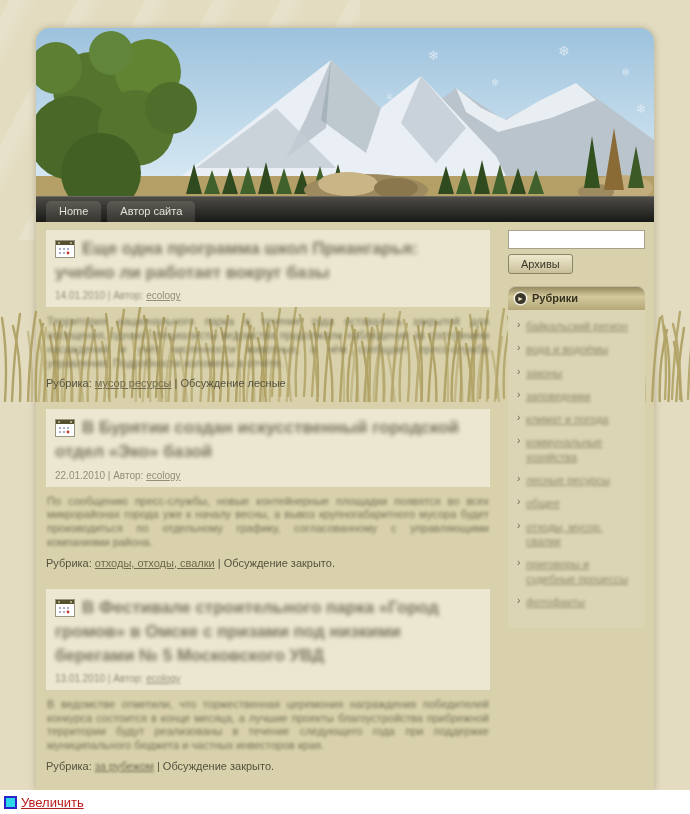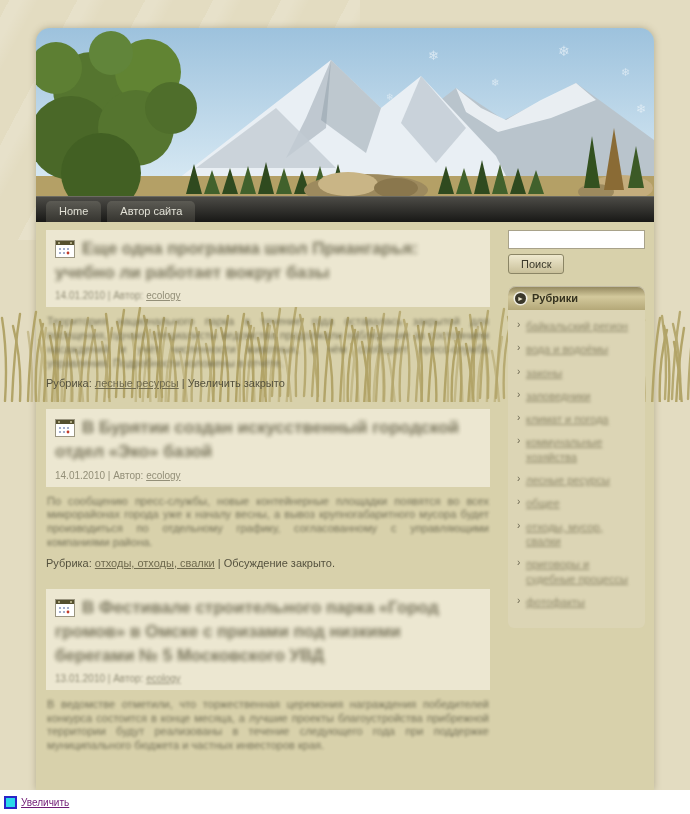--- a/index.html
+++ b/index.html
@@ -62,21 +62,21 @@
   .side-title { font-size:11px; font-weight:bold; color:#35321f; }
   .side-list { list-style:none; padding:9px 8px 4px 9px; }
   .side-list li { margin-bottom:9px; font-size:11px; line-height:1.3; position:relative; padding-left:9px; }
   .side-list li:before { content:"›"; position:absolute; left:0; top:-1px; color:#6d6852; font-size:10px; }
   .side-link { color:#8d8768; text-decoration:underline; cursor:pointer; filter:blur(1.6px); }
 
   
   .bottom-strip { position:absolute; left:0; top:790px; width:690px; height:24px; background:#fff; z-index:5;
     display:flex; align-items:center; padding:0 2px; }
   .zoom-icon { width:13px; height:13px; background:#2ad8ea; border:2px solid #2a24c8; margin:0 4px 0 2px; }
-  .enlarge-link { color:#701a75; font-size:10px; text-decoration:underline; cursor:pointer; }
+  .enlarge-link { color:#b91c1c; font-size:13px; text-decoration:underline; cursor:pointer; }
 </style>
 </head>
 <body>
 
 <div class="rays"></div>
 
 <svg class="grass-band" viewBox="0 0 690 96" xmlns="http://www.w3.org/2000/svg">
   <defs>
     <g id="tuft" fill="none" stroke="#b2a468" stroke-width="2.4" stroke-linecap="round">
       <path d="M5 95 Q8 50 2 12"></path>
@@ -213,22 +213,22 @@
             </svg>
           <div class="post-title">Еще одна программа школ Приангарья: учебно ли работает вокруг базы</div>
           <div class="post-date">
             <span class="blur">14.01.2010 | Автор:</span>
             <span class="author-link">ecology</span>
           </div>
         </div>
         <div class="post-body">Территория национального парка в течение года оставалась закрытой для посещения, однако специалисты ведомства продолжали наблюдение за состоянием насаждений и учёт численности животных, о чём сообщает пресс-служба управления. Подробности изложены в отчёте.</div>
         <div class="post-meta">
           <span>Рубрика:</span>
-          <span class="cat-link clear">лесные ресурсы</span>
-          <span>| Увеличить закрыто</span>
+          <span class="cat-link clear">мусор ресурсы</span>
+          <span>| Обсуждение лесные</span>
         </div>
       </div>
 
       <div class="post">
         <div class="post-head">
           <svg class="cal-icon" width="20" height="20" viewBox="0 0 20 20">
               <rect x=".5" y="1.5" width="19" height="17" fill="#fff" stroke="#9a9580"></rect>
               <rect x="1" y="2" width="18" height="4" fill="#55502e"></rect>
               <circle cx="4" cy="4" r="1" fill="#c9c39a"></circle>
               <circle cx="16" cy="4" r="1" fill="#c9c39a"></circle>
@@ -236,21 +236,21 @@
                 <circle cx="5" cy="10" r="1.1"></circle>
                 <circle cx="9" cy="10" r="1.1"></circle>
                 <circle cx="13" cy="10" r="1.1"></circle>
                 <circle cx="5" cy="14" r="1.1"></circle>
                 <circle cx="9" cy="14" r="1.1"></circle>
               </g>
               <circle cx="13" cy="14" r="1.4" fill="#c23a2a"></circle>
             </svg>
           <div class="post-title">В Бурятии создан искусственный городской отдел «Эко» базой</div>
           <div class="post-date">
-            <span>14.01.2010 | Автор:</span>
+            <span>22.01.2010 | Автор:</span>
             <span class="author-link">ecology</span>
           </div>
         </div>
         <div class="post-body">По сообщению пресс-службы, новые контейнерные площадки появятся во всех микрорайонах города уже к началу весны, а вывоз крупногабаритного мусора будет производиться по отдельному графику, согласованному с управляющими компаниями района.</div>
         <div class="post-meta">
           <span>Рубрика:</span>
           <span class="cat-link clear">отходы, отходы, свалки</span>
           <span>| Обсуждение закрыто.</span>
         </div>
       </div>
@@ -271,27 +271,32 @@
               </g>
               <circle cx="13" cy="14" r="1.4" fill="#c23a2a"></circle>
             </svg>
           <div class="post-title">В Фестивале строительного парка «Город громов» в Омске с призами под низкими берегами № 5 Московского УВД</div>
           <div class="post-date">
             <span class="blur">13.01.2010 | Автор:</span>
             <span class="author-link blur">ecology</span>
           </div>
         </div>
         <div class="post-body">В ведомстве отметили, что торжественная церемония награждения победителей конкурса состоится в конце месяца, а лучшие проекты благоустройства прибрежной территории будут реализованы в течение следующего года при поддержке муниципального бюджета и частных инвесторов края.</div>
+        <div class="post-meta">
+          <span>Рубрика:</span>
+          <span class="cat-link">за рубежом</span>
+          <span>| Обсуждение закрыто.</span>
+        </div>
       </div>
 
     </div>
 
     <div class="sidebar">
       <input class="search-input" type="text" value="" style="">
-      <button class="search-btn">Поиск</button>
+      <button class="search-btn">Архивы</button>
 
       <div class="side-box">
         <div class="side-head">
           <span class="bullet-icon">►</span>
           <span class="side-title">Рубрики</span>
         </div>
         <ul class="side-list">
           <li><span class="side-link">байкальский регион</span></li>
           <li><span class="side-link">вода и водоёмы</span></li>
           <li><span class="side-link">законы</span></li>

